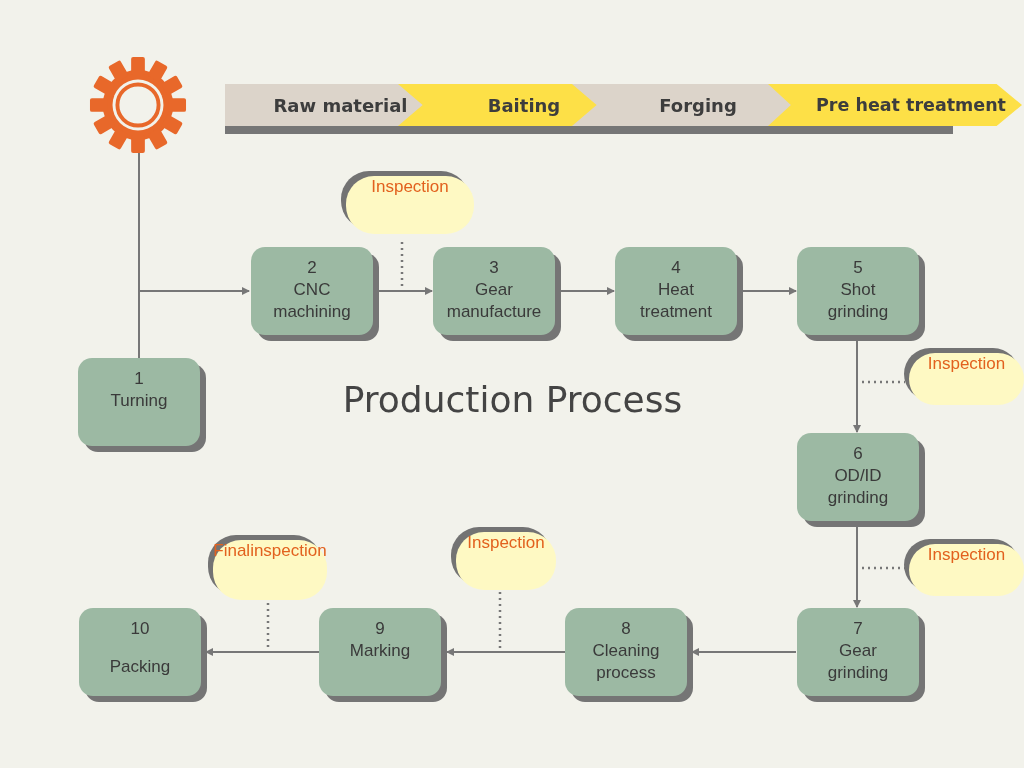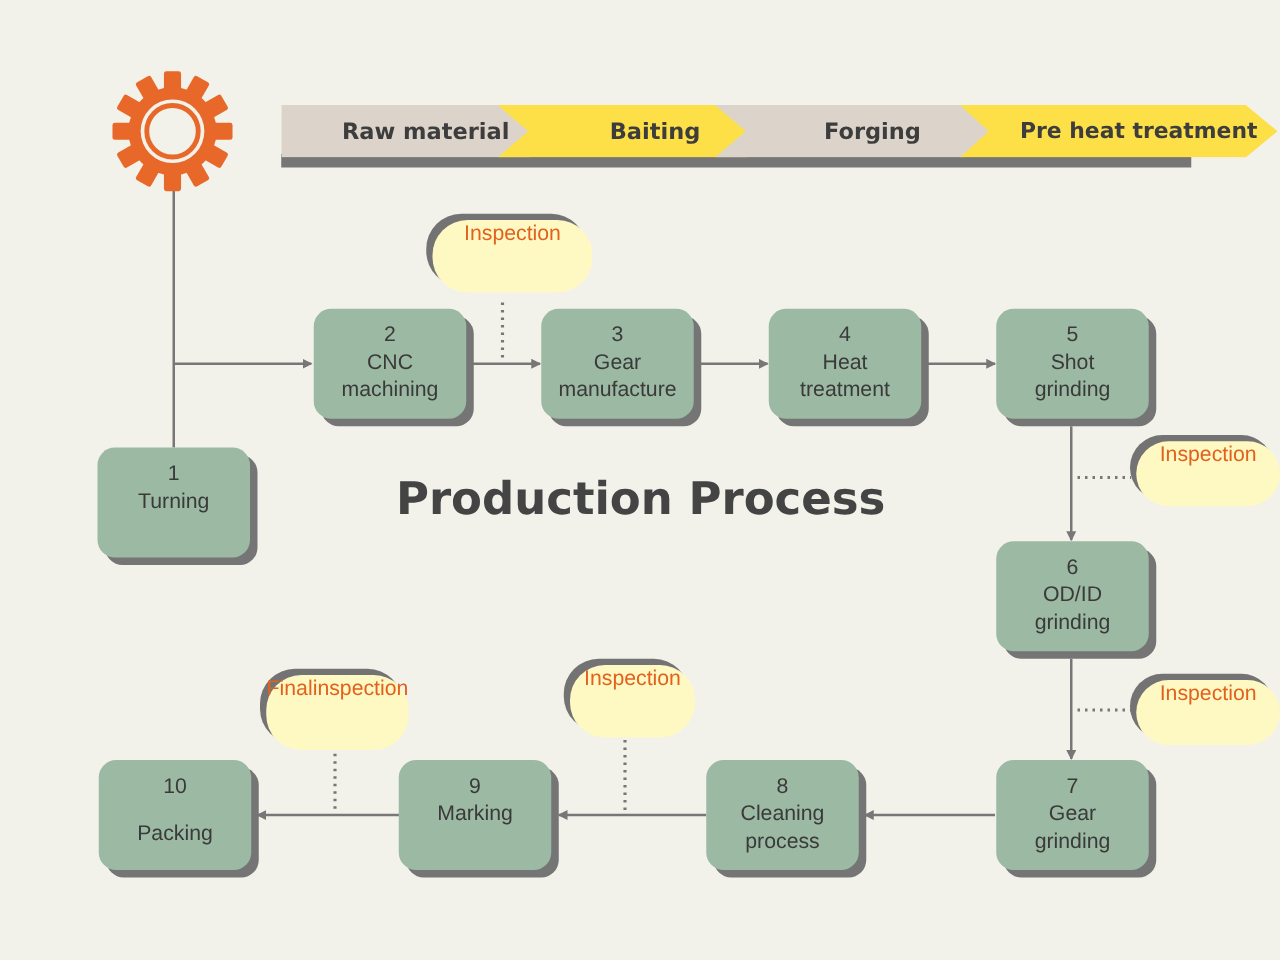--- a/index.html
+++ b/index.html
@@ -45,21 +45,21 @@
   
   .pill {
     position: absolute; background: #fef9c3; border-radius: 28px;
     box-shadow: -5px -5px 0 #737373;
     display: flex; justify-content: center; text-align: center;
     color: #e2611e; font-size: 17px; line-height: 22px;
   }
 
   .title {
     position: absolute; left: 300px; top: 378px; width: 425px; text-align: center;
-    font-family: "DejaVu Sans", sans-serif; font-weight: bold; font-size: 36px; line-height: 44px; color: #444444;
+    font-family: "DejaVu Sans", sans-serif; font-weight: normal; font-size: 36px; line-height: 44px; color: #444444;
   }
 </style>
 </head>
 <body>
 
 <svg class="connectors" viewBox="0 0 1024 768">
   <defs>
     <marker id="arr" markerWidth="8" markerHeight="8" refX="7" refY="4" orient="auto" markerUnits="userSpaceOnUse">
       <path d="M0,0 L8,4 L0,8 Z" fill="#777777"></path>
     </marker>

